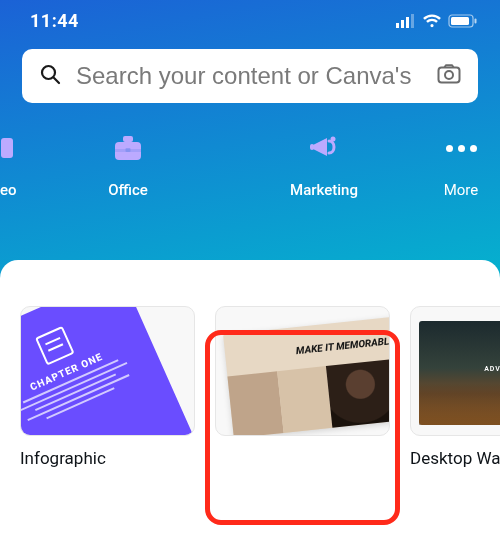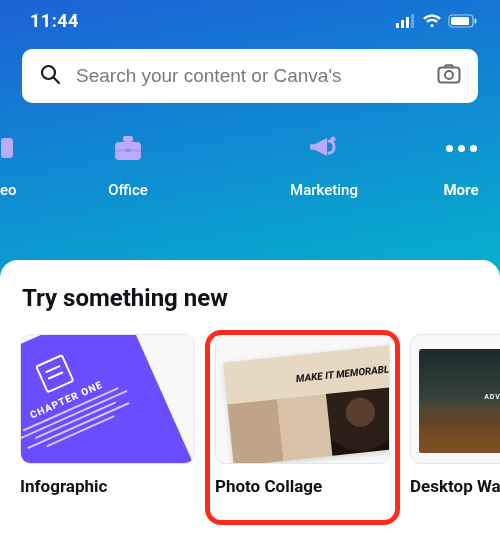--- a/index.html
+++ b/index.html
@@ -18,21 +18,21 @@
   .status-icons { display: flex; gap: 6px; align-items: center; }
   .status-icons svg { display: block; }
 
   
   .search-wrap { padding: 14px 22px 0; }
   .search-bar {
     background: #fff; border-radius: 10px; height: 54px;
     display: flex; align-items: center; padding: 0 16px; gap: 14px;
   }
   .search-input {
-    flex: 1; border: none; outline: none; font-size: 19px; color: #0369a1;
+    flex: 1; border: none; outline: none; font-size: 24px; color: #0369a1;
     background: transparent;
   }
   .search-input::placeholder { color: #7a7a7a; }
 
   
   .cat-row {
     display: flex; justify-content: space-between; align-items: center;
     padding: 28px 0 0; color: #fff;
   }
   .cat {
@@ -61,21 +61,21 @@
   .cards {
     display: flex; gap: 20px; margin-top: 22px; overflow: hidden;
   }
   .card {
     flex: 0 0 175px; display: flex; flex-direction: column; gap: 12px;
   }
   .thumb {
     width: 175px; height: 130px; border: 1px solid #e6e6e6; border-radius: 10px;
     background: #f8f8f8; position: relative; overflow: hidden;
   }
-  .card-label { font-size: 17px; font-weight: 700; color: #0e1318; }
+  .card-label { font-size: 17px; font-weight: 400; color: #0e1318; }
   .highlight-box {
     position: absolute; border: 5px solid #ff2a1a; border-radius: 16px;
     pointer-events: none;
     left: 205px; top: 330px; width: 195px; height: 195px;
   }
 
   
   .info-thumb {
     position:absolute; left:-20px; top:-10px; width:180px; height:260px;
     background:#6a4dff; transform: rotate(-24deg); border-radius:4px;
@@ -200,26 +200,25 @@
     </div>
 
     <div class="cat" style="flex:0 0 78px;">
       <div class="cat-icon" style="color:#fff;">
         <div class="more-dots">
             <span></span>
             <span></span>
             <span></span>
           </div>
       </div>
-      <div class="cat-label" style="font-weight:700;">More</div>
+      <div class="cat-label" style="font-weight:400;">More</div>
     </div>
   </div>
 
   <div class="panel">
-    <div class="panel-title">Try something new</div>
     <div class="cards">
 
       <div class="card">
         <div class="thumb">
           <div class="info-thumb">
             <div class="doc-icon"></div>
             <div class="t1">CHAPTER ONE</div>
             <div class="bar" style="width:70%"></div>
             <div class="bar" style="width:80%"></div>
             <div class="bar" style="width:60%"></div>
@@ -238,21 +237,20 @@
                   <span>MAKE IT MEMORABLE</span>
                 </div>
               <div class="row2">
                   <div class="p3"></div>
                   <div class="p4"></div>
                 </div>
               <div class="p2"></div>
             </div>
           </div>
         </div>
-        <div class="card-label">Photo Collage</div>
       </div>
 
       <div class="card">
         <div class="thumb">
           <div class="wall-thumb">
             <div class="wall-txt">ADVENTURE IS W</div>
           </div>
         </div>
         <div class="card-label">Desktop Wal</div>
       </div>

